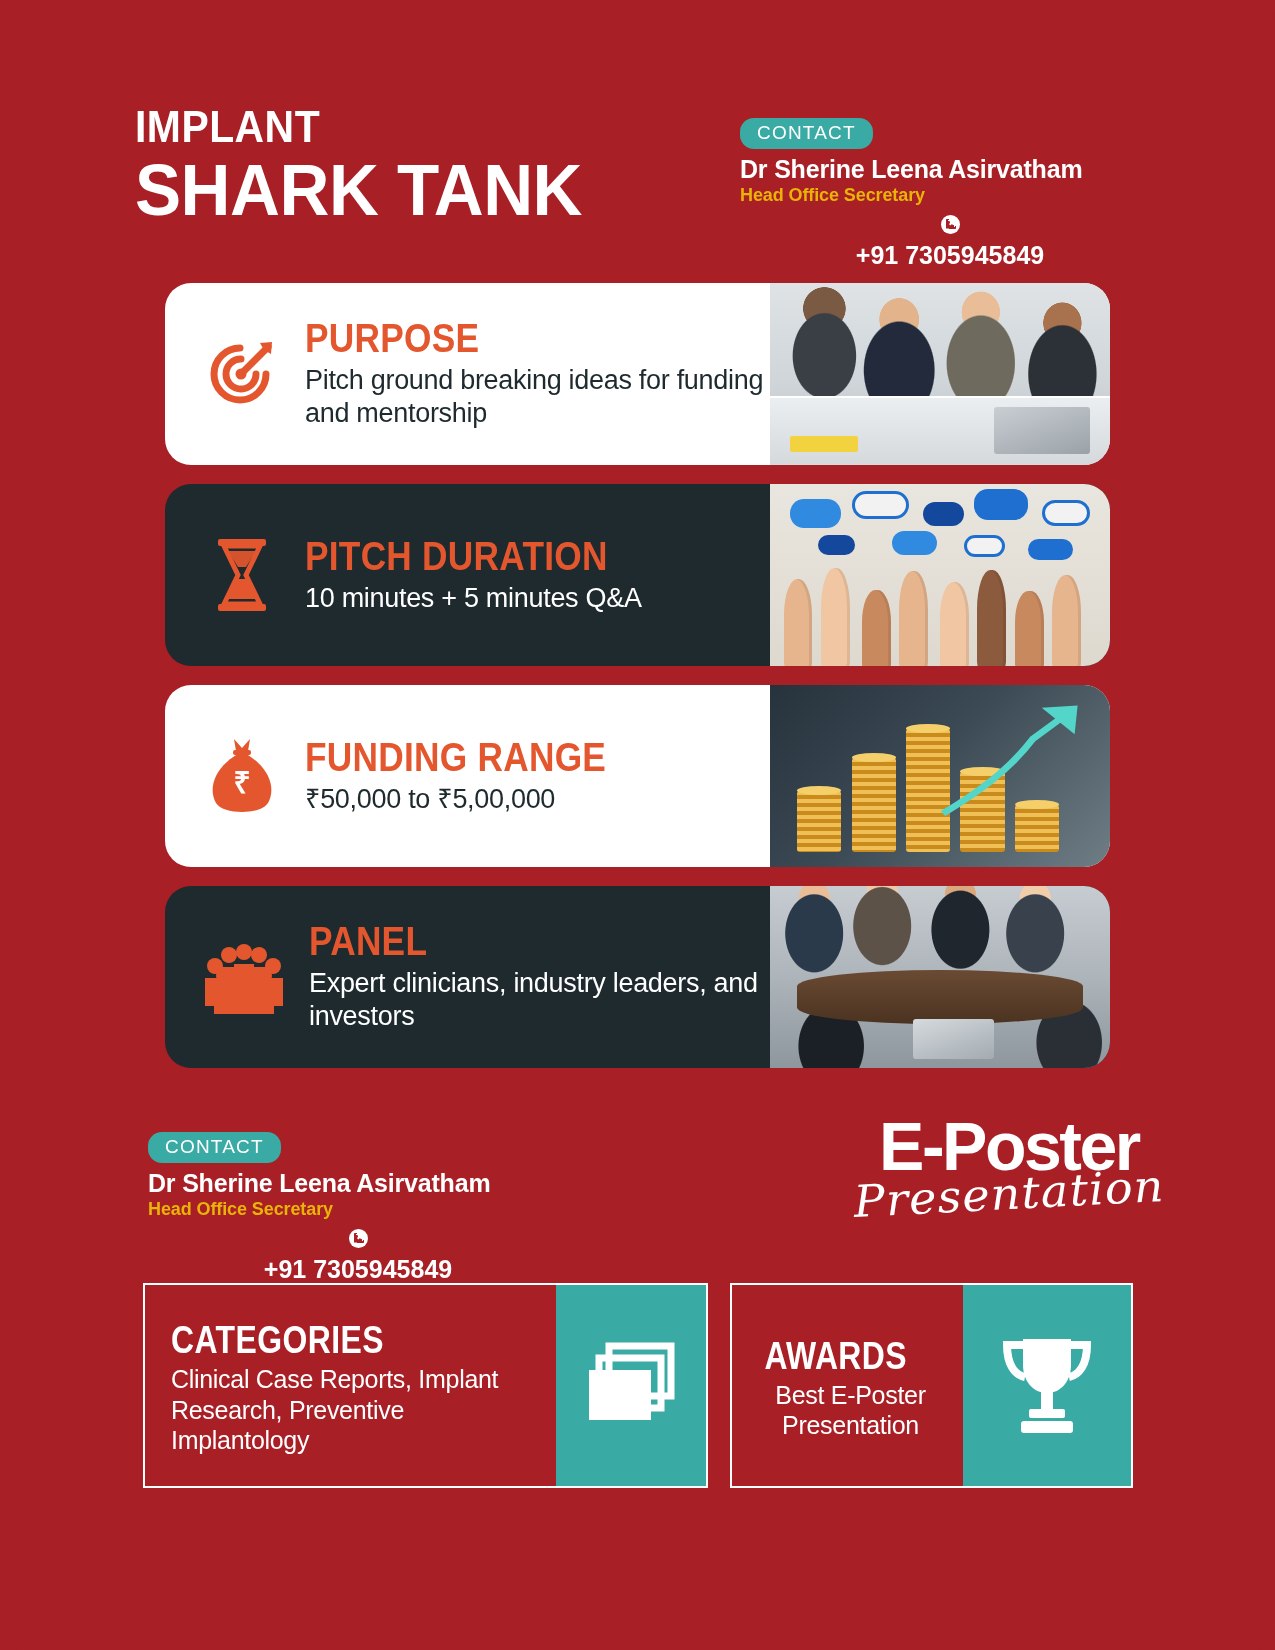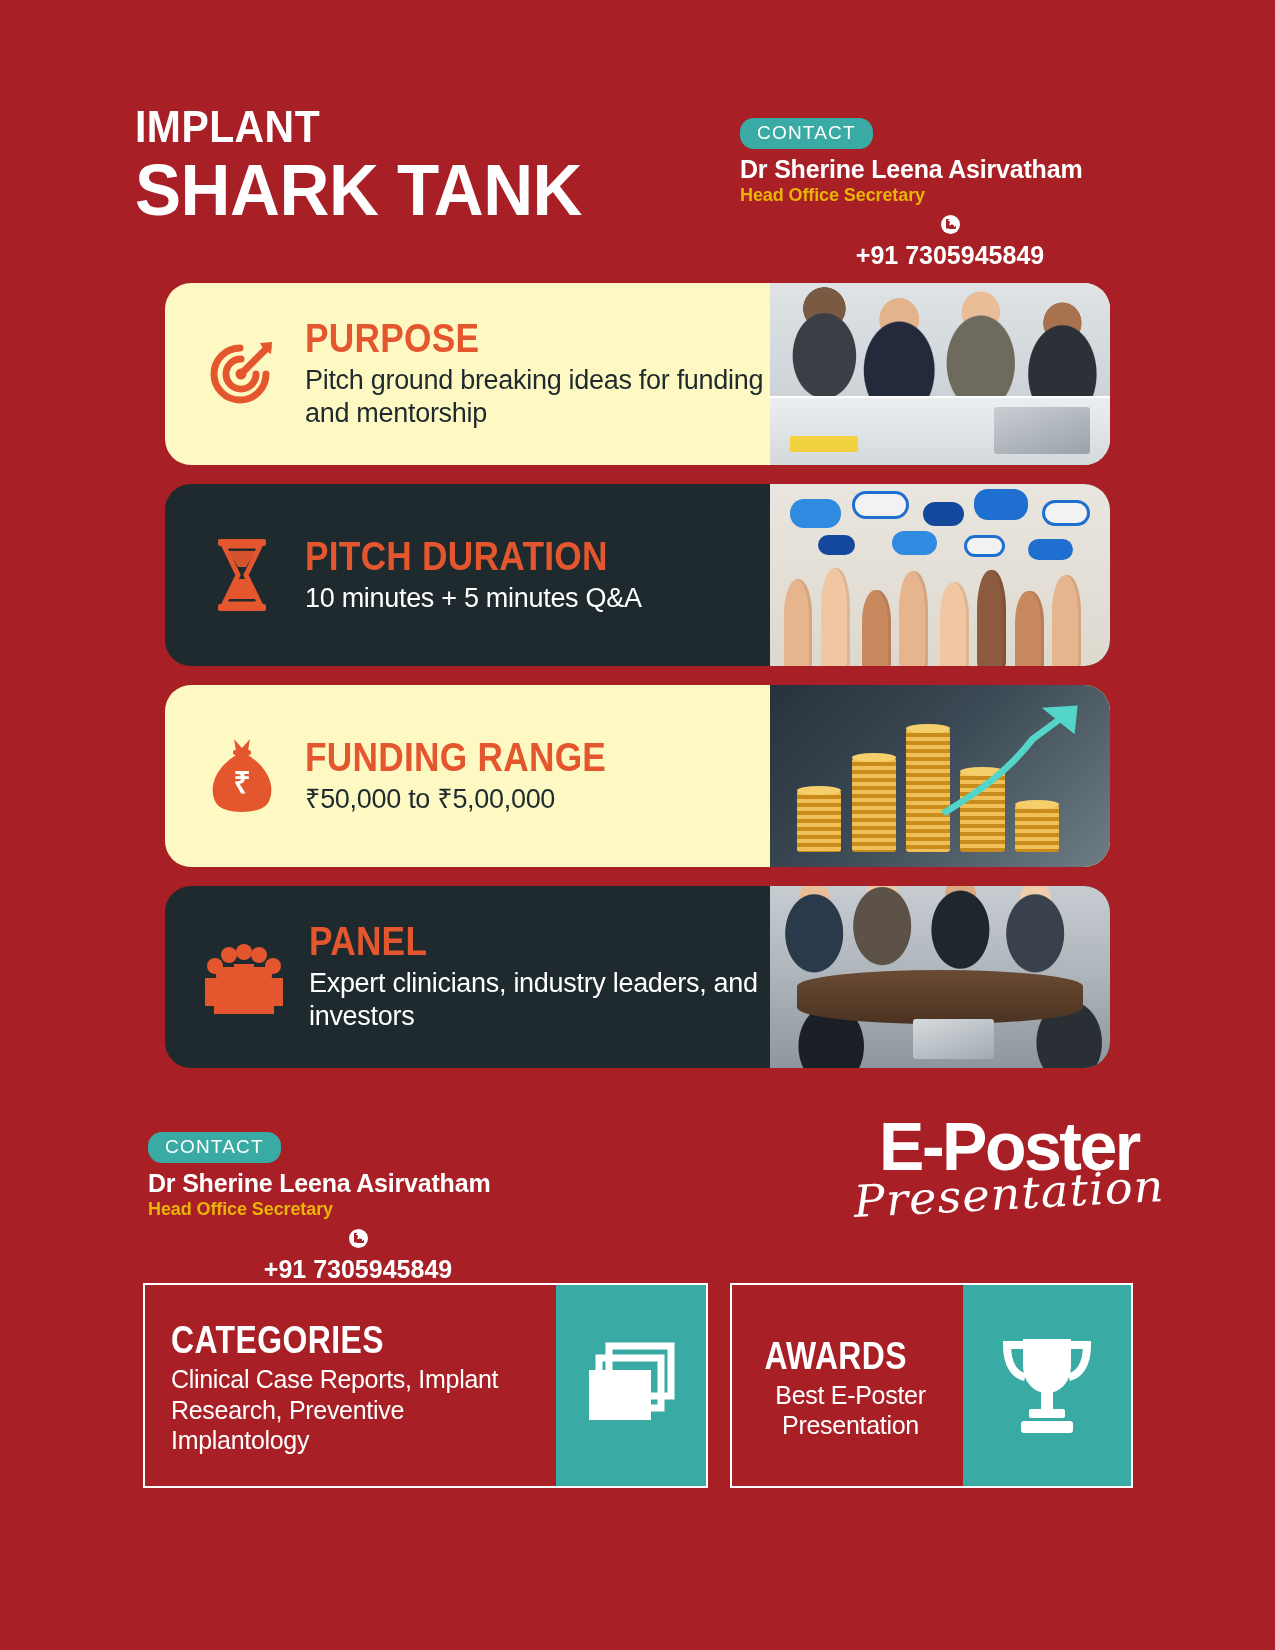--- a/index.html
+++ b/index.html
@@ -62,21 +62,21 @@
   }
 
   
   .cards { position:absolute; left:0; top:283px; width:1275px; }
   .card {
     position:relative; margin:0 auto 19px auto;
     width:945px; height:182px;
     border-radius:26px; overflow:hidden;
     display:flex; align-items:stretch;
   }
-  .card.light { background:#fef9c3; }
+  .card.light { background:#ffffff; }
   .card.dark  { background:#1E2A2E; }
 
   .card-body {
     flex:0 0 605px; display:flex; align-items:center;
     padding-left:36px; gap:22px;
   }
   .card-icon { flex:0 0 82px; height:82px; display:flex; align-items:center; justify-content:center; }
   .card-text { flex:1; }
   .card-title {
     font-size:41px; font-weight:bold; color:#E4572E;

